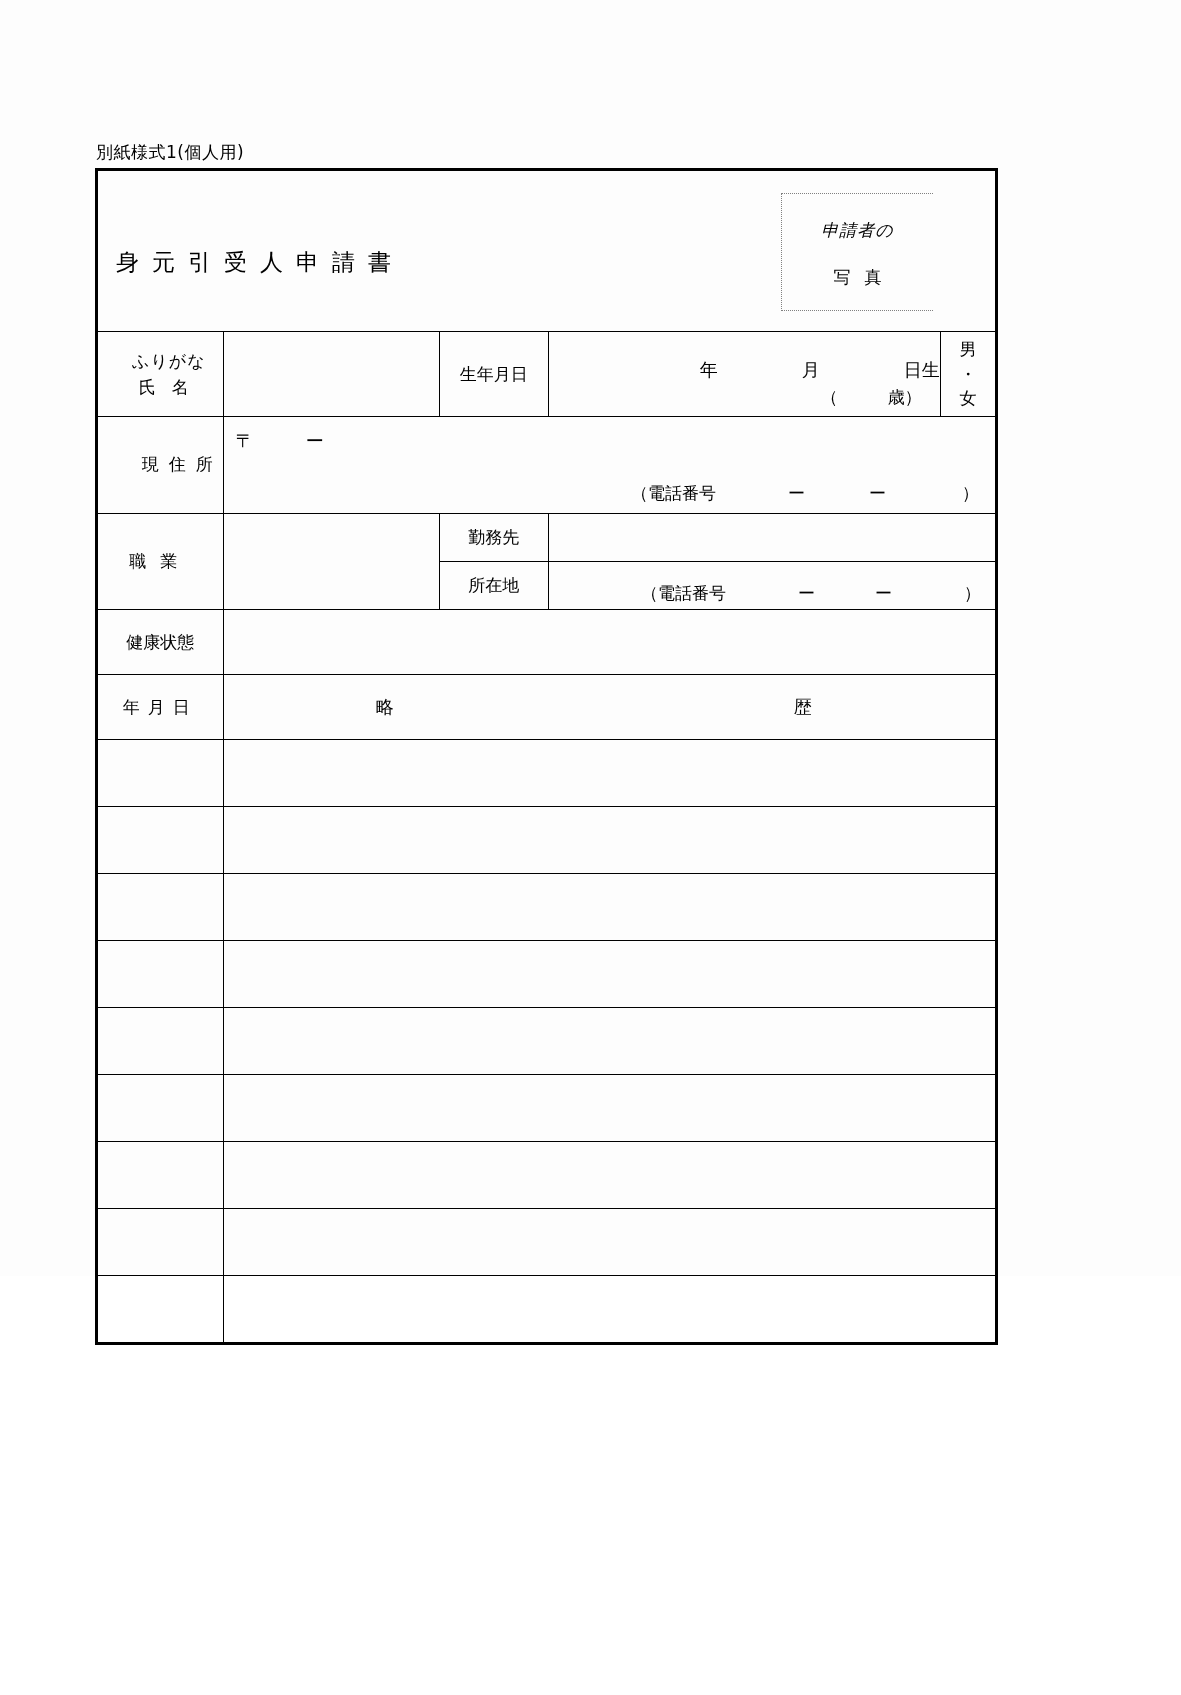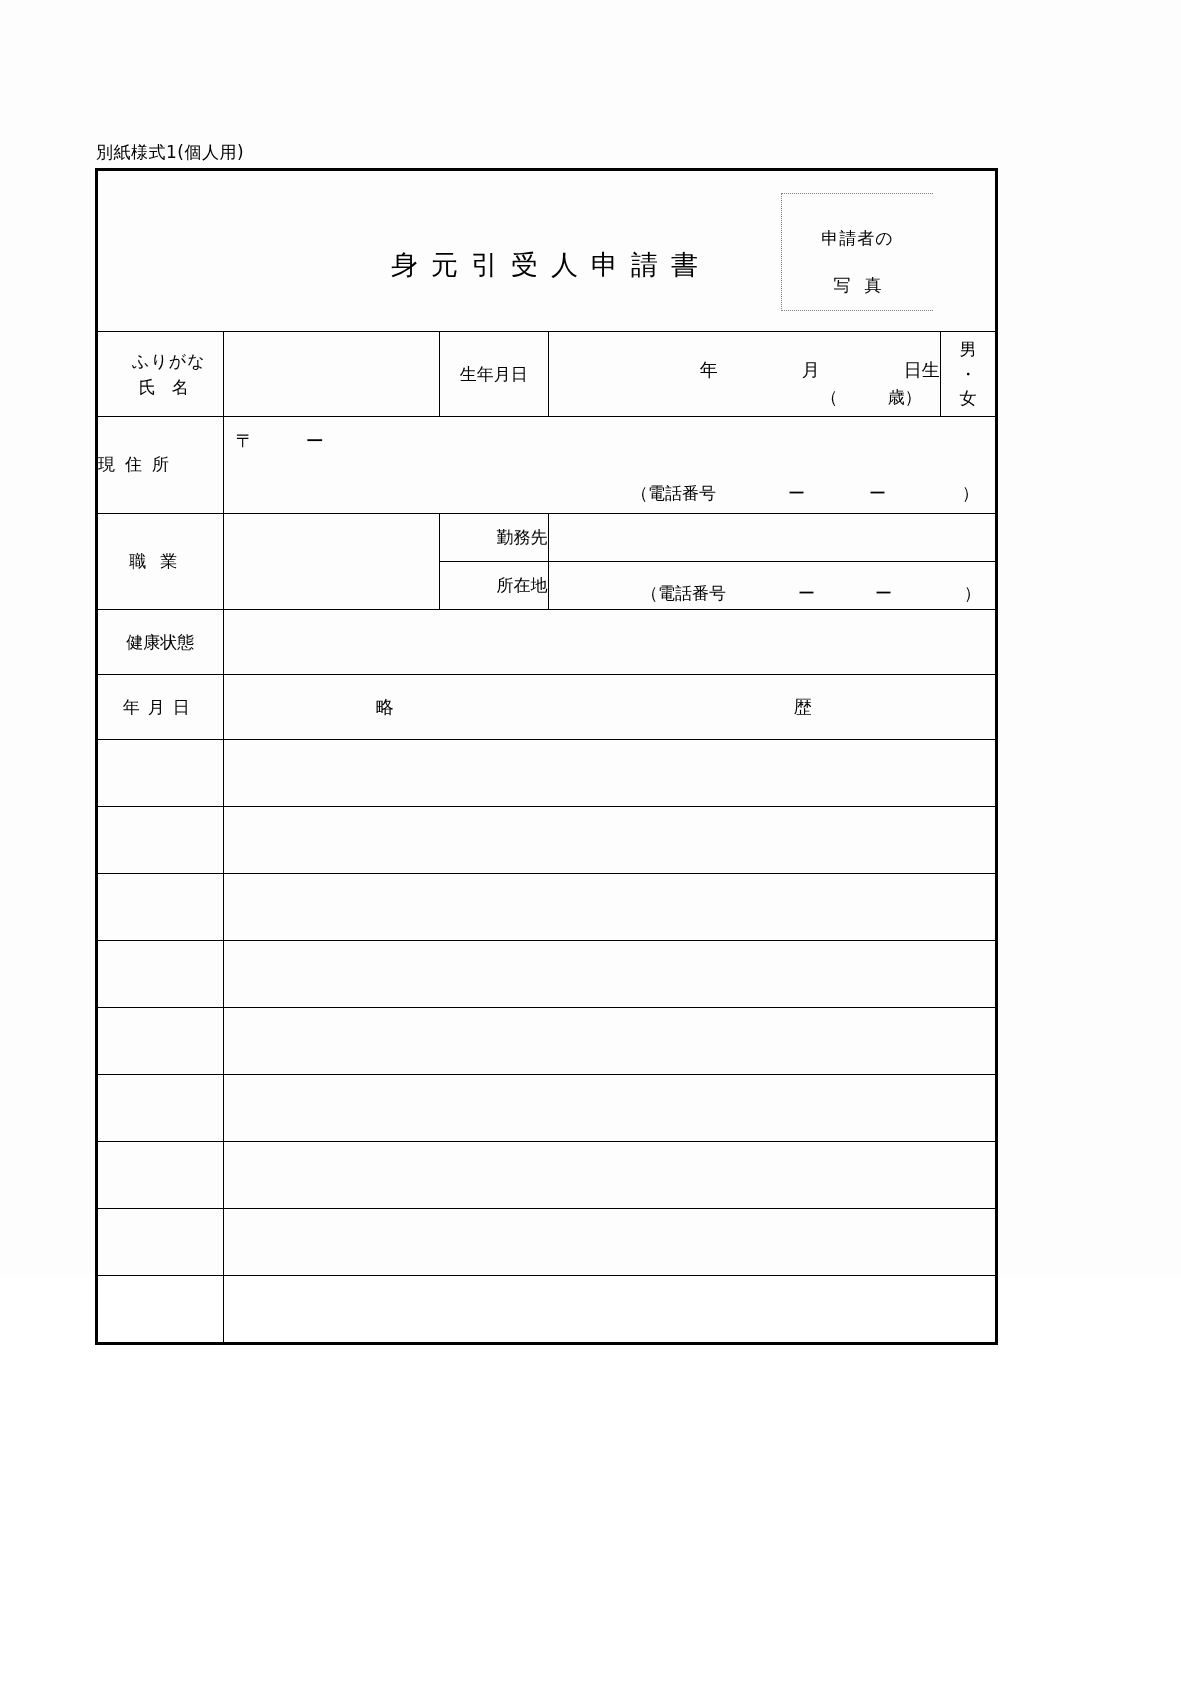--- a/index.html
+++ b/index.html
@@ -49,57 +49,56 @@
     vertical-align: middle;
     font-size: 17px;
     position: relative;
   }
   
   .form-table {
     border: 3px solid #000;
   }
 
   .label-cell {
-    text-align: left;
+    text-align: right;
     font-size: 17px;
     line-height: 1.5;
   }
   .spread3 { letter-spacing: 10px; padding-left: 10px; }
 
   
   .title-row-td {
     height: 160px;
     position: relative;
   }
   .doc-title {
     position: absolute;
     left: 0;
     right: 0;
     top: 76px;
-    text-align: center;
-    font-size: 27px;
+    font-size: 23px;
     letter-spacing: 13px;
-    padding-left: 9px;
+    padding-left: 18px;
   }
   .photo-box {
     position: absolute;
     right: 62px;
     top: 22px;
     width: 152px;
     height: 118px;
     border: 1px dotted #808080;
     border-left: 1px dotted #808080;
     border-right: none;
     box-sizing: border-box;
     text-align: center;
     font-size: 17px;
     line-height: 1.25;
     color: #000;
   }
-  .photo-box .ph1 { margin-top: 34px; letter-spacing: 1px; }
+  .photo-box .ph1 { margin-top: 26px; letter-spacing: 1px; font-style: italic; }
   .photo-box .ph2 { margin-top: 26px; letter-spacing: 14px; padding-left: 14px; }
 
   
   .furigana-cell {
     height: 84px;
     text-align: center;
     line-height: 1.55;
     font-size: 17px;
   }
   .furigana-cell .l1 { letter-spacing: 1px; padding-left: 17px; }
@@ -153,21 +152,21 @@
     bottom: 8px;
     font-size: 17px;
     white-space: nowrap;
   }
   .addr-tel .g1 { display: inline-block; width: 72px; }
   .addr-tel .g2 { display: inline-block; width: 64px; }
   .addr-tel .g3 { display: inline-block; width: 76px; }
 
   
   .occ-label { text-align: center; font-size: 17px; letter-spacing: 14px; padding-left: 14px; }
-  .sub-label { text-align: right; font-size: 17px; height: 47px; }
+  .sub-label { text-align: center; font-size: 17px; height: 47px; }
   .work-cell { height: 47px; }
   .loc-cell { height: 47px; position: relative; }
   .loc-tel {
     position: absolute;
     right: 14px;
     bottom: 4px;
     font-size: 17px;
     white-space: nowrap;
   }
   .loc-tel .g1 { display: inline-block; width: 72px; }

